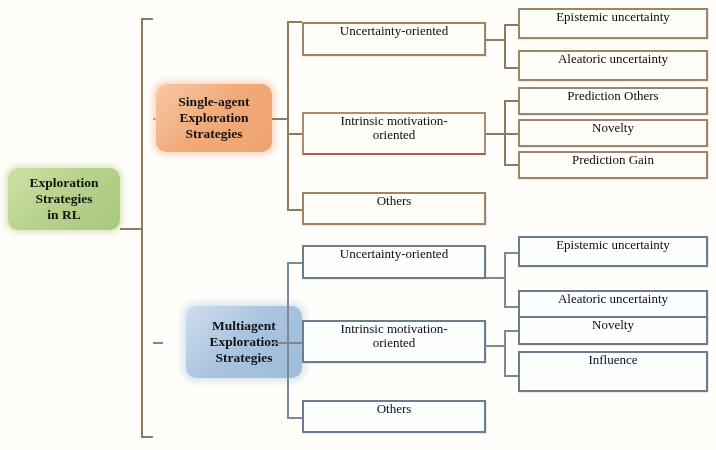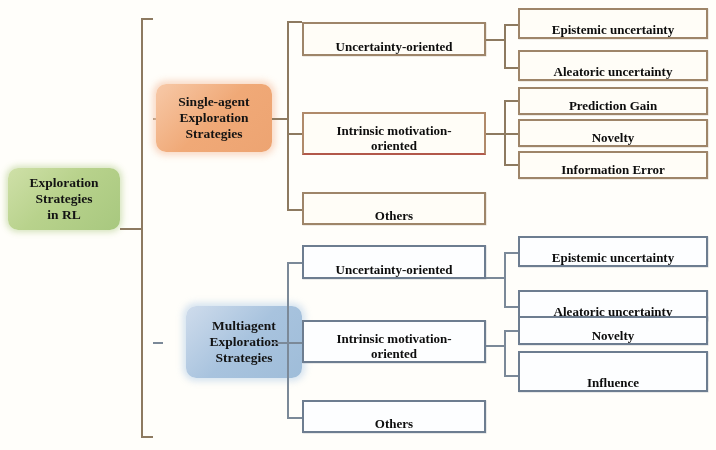--- a/index.html
+++ b/index.html
@@ -45,24 +45,24 @@
     background: linear-gradient(135deg, #cfdcec 0%, #a8c3de 50%, #9fbdd9 100%);
     font-size: 13.5px;
     box-shadow: 0 0 7px 3px rgba(200,219,236,0.8);
   }
 
   
   .node-rect {
     position: absolute;
     background: #fffdf8;
     display: flex;
-    align-items: flex-end;
+    align-items: flex-start;
     justify-content: center;
     text-align: center;
-    font-weight: bold;
+    font-weight: normal;
     font-size: 13px;
     line-height: 1.1;
     color: #0d0d0d;
     box-sizing: border-box;
     border: 2px solid #c4b5fd;
     padding: 0 3px;
   }
   .rect-warm {
     border-color: #9e8569;
     background: #fffdf7;
@@ -157,27 +157,27 @@
     <span>Aleatoric uncertainty</span>
   </div>
 
   <div class="line line-h" style="left:486px; top:133px; width:19px;"></div>
   <div class="line line-v" style="left:504px; top:100px; height:66px;"></div>
   <div class="line line-h" style="left:504px; top:100px; width:14px;"></div>
   <div class="line line-h" style="left:504px; top:133px; width:14px;"></div>
   <div class="line line-h" style="left:504px; top:164px; width:14px;"></div>
 
   <div class="node-rect rect-warm" style="left:518px; top:87px; width:190px; height:28px;">
-    <span>Prediction Gain</span>
+    <span>Prediction Others</span>
   </div>
   <div class="node-rect rect-warm" style="left:518px; top:119px; width:190px; height:28px;">
     <span>Novelty</span>
   </div>
   <div class="node-rect rect-warm" style="left:518px; top:151px; width:190px; height:28px;">
-    <span>Information Error</span>
+    <span>Prediction Gain</span>
   </div>
 
   <div class="line line-h line-cool" style="left:272px; top:342px; width:16px;"></div>
   <div class="line line-v line-cool" style="left:287px; top:262px; height:157px;"></div>
   <div class="line line-h line-cool" style="left:287px; top:262px; width:15px;"></div>
   <div class="line line-h line-cool" style="left:287px; top:342px; width:15px;"></div>
   <div class="line line-h line-cool" style="left:287px; top:417px; width:15px;"></div>
 
   <div class="node-rect rect-cool" style="left:302px; top:245px; width:184px; height:34px;">
     <span>Uncertainty-oriented</span>

